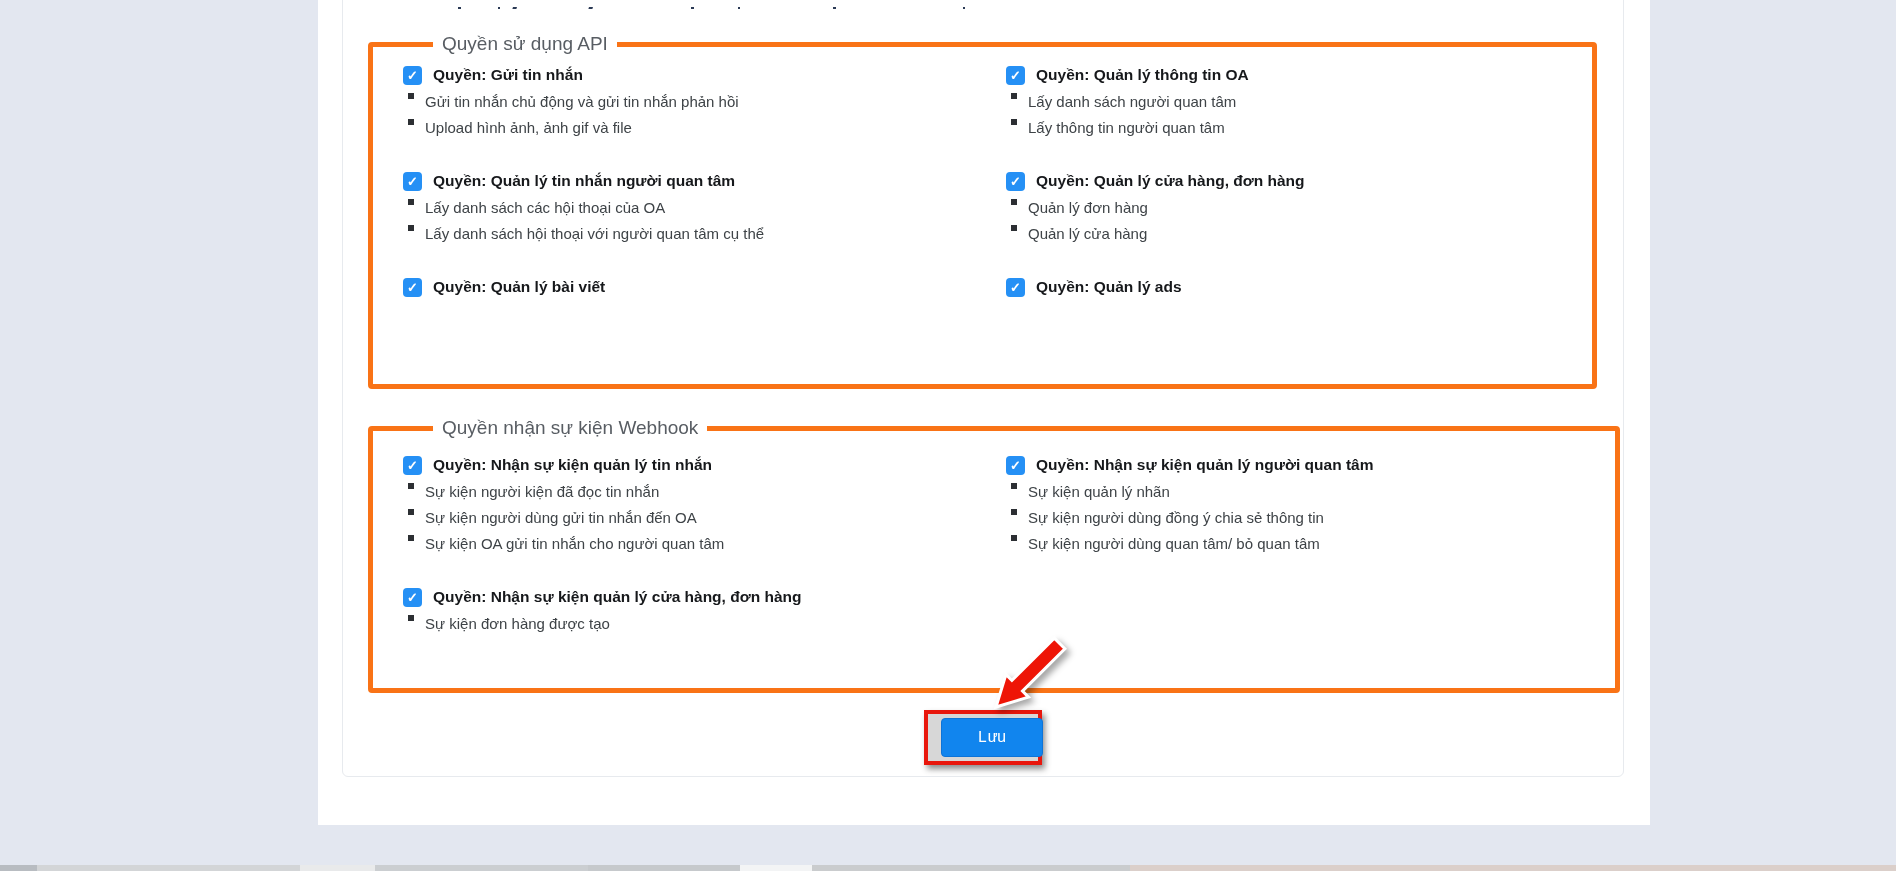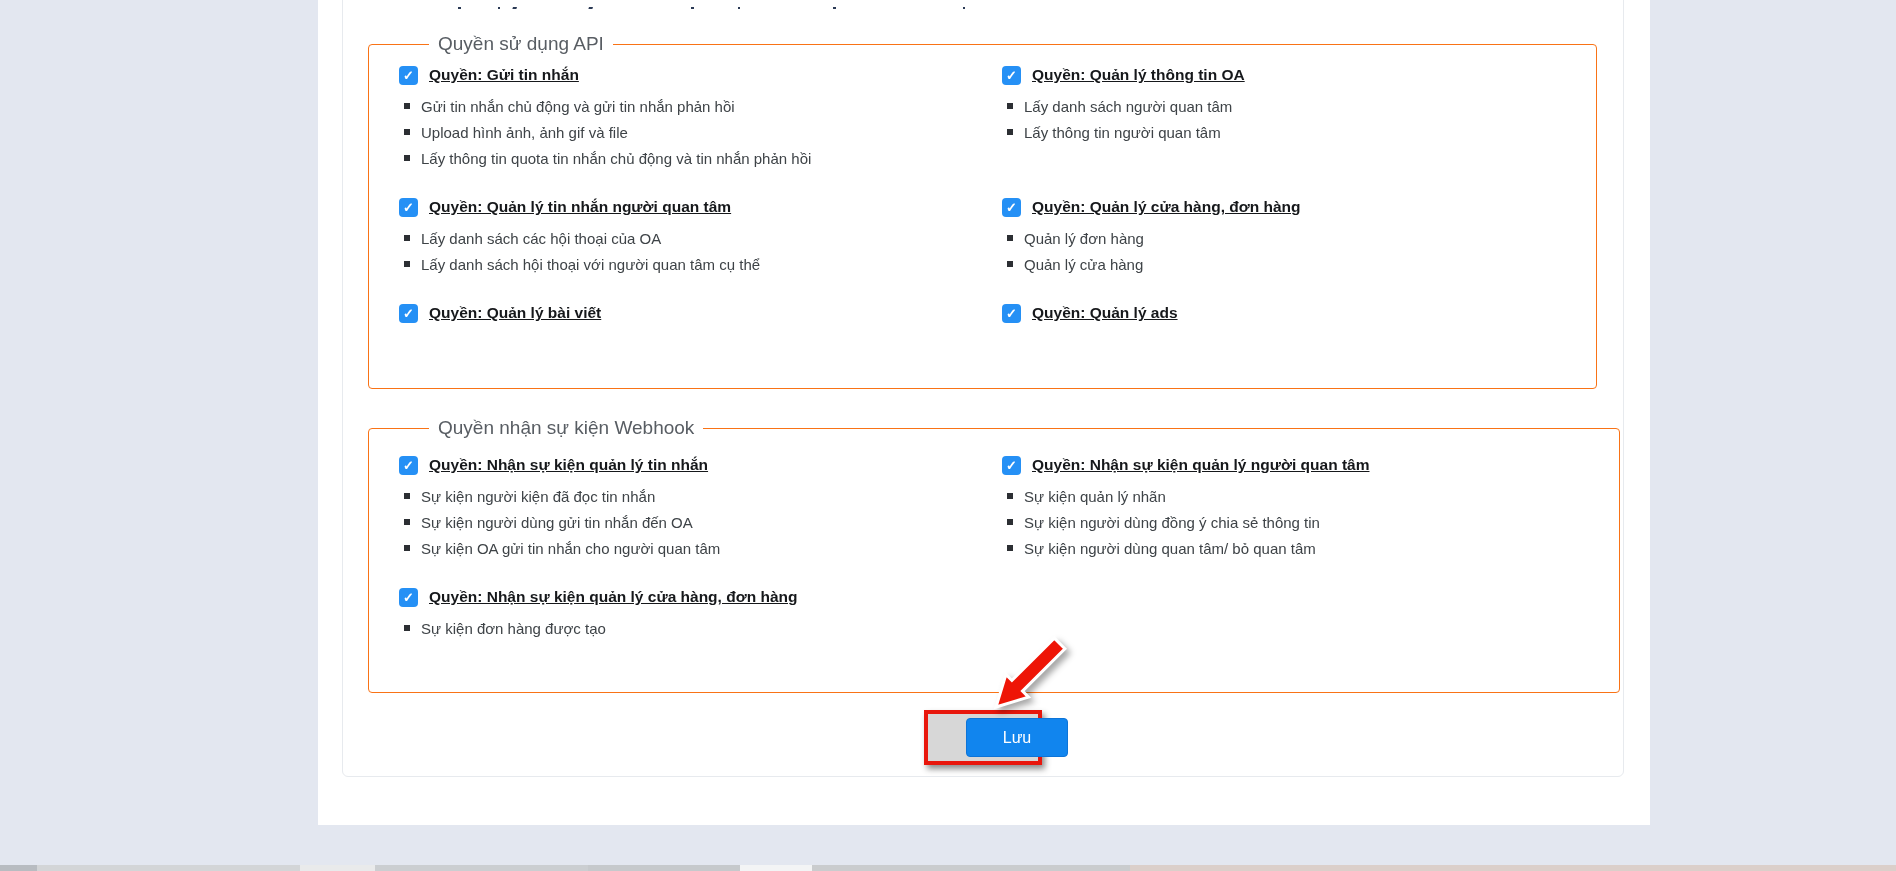--- a/index.html
+++ b/index.html
@@ -23,21 +23,21 @@
     background: #ffffff;
     border: 1px solid #e7eaee;
     border-radius: 6px;
   }
 
   
   .remnant { position: absolute; left: 60px; top: 36px; width: 900px; height: 8px; overflow: hidden; }
 
   fieldset {
     position: absolute;
-    border: 1px solid #f97316;
+    border: 5px solid #f97316;
     border-radius: 4px;
     padding: 6px 0 0 30px;
   }
   fieldset.fs-api     { left: 25px; width: 1229px; top: 66px;  height: 358px; }
   fieldset.fs-webhook { left: 25px; width: 1252px; top: 450px; height: 278px; padding-top: 12px; }
 
   legend {
     margin-left: 30px;
     padding: 0 9px;
     font-size: 19px;
@@ -61,47 +61,46 @@
     display: flex; align-items: center; justify-content: center;
   }
   .checkbox .tick {
     color: #ffffff; font-size: 13px; font-weight: bold; line-height: 19px;
   }
   .chk-row .lbl {
     margin-left: 11px;
     font-size: 15.5px;
     font-weight: bold;
     color: #16181b;
-    text-decoration: underline;
   }
 
   ul.bullets { list-style: none; margin-top: 6px; }
   ul.bullets li {
-    display: flex; align-items: center;
+    display: flex; align-items: flex-start;
     height: 26px;
     padding-left: 5px;
   }
   .sq { width: 6px; height: 6px; background: #2c2f33; flex: 0 0 6px; }
   .bullet-text { margin-left: 11px; font-size: 15px; color: #3e4347; }
 
   
   .annotation-box {
     position: absolute; left: 581px; top: 745px; width: 118px; height: 55px;
     background: #d7d7d7;
     border: 4px solid #e8160c;
     box-shadow: 3px 4px 6px rgba(0,0,0,0.45);
   }
   .save-button {
-    position: absolute; left: 623px; top: 753px; width: 102px; height: 39px;
+    position: absolute; left: 598px; top: 753px; width: 102px; height: 39px;
     background: #1185ee;
     border: 1px solid #0d74d8;
     border-radius: 4px;
     color: #ffffff;
     font-size: 16px;
-    font-family: Liberation Sans, sans-serif;
+    font-family: Liberation Mono, monospace;
     cursor: pointer;
   }
   .arrow-annotation {
     position: absolute; left: 645px; top: 652px; width: 120px; height: 96px;
     filter: drop-shadow(4px 4px 3px rgba(0,0,0,0.35));
   }
 
   
   .bottom-strip { position: absolute; left: 0; top: 865px; width: 1896px; height: 6px; background: #cbced1; }
   .bottom-strip .seg { position: absolute; top: 0; height: 6px; }
@@ -143,24 +142,20 @@
                 <li>
                   <span class="sq"></span>
                   <span class="bullet-text">Gửi tin nhắn chủ động và gửi tin nhắn phản hồi</span>
                 </li>
 
                 <li>
                   <span class="sq"></span>
                   <span class="bullet-text">Upload hình ảnh, ảnh gif và file</span>
                 </li>
 
-                <li>
-                  <span class="sq"></span>
-                  <span class="bullet-text">Lấy thông tin quota tin nhắn chủ động và tin nhắn phản hồi</span>
-                </li>
               </ul>
           </div>
 
           <div class="group">
             <label class="chk-row">
               <span class="checkbox">
                 <span class="tick">✓</span>
               </span>
               <span class="lbl">Quyền: Quản lý thông tin OA</span>
             </label>

